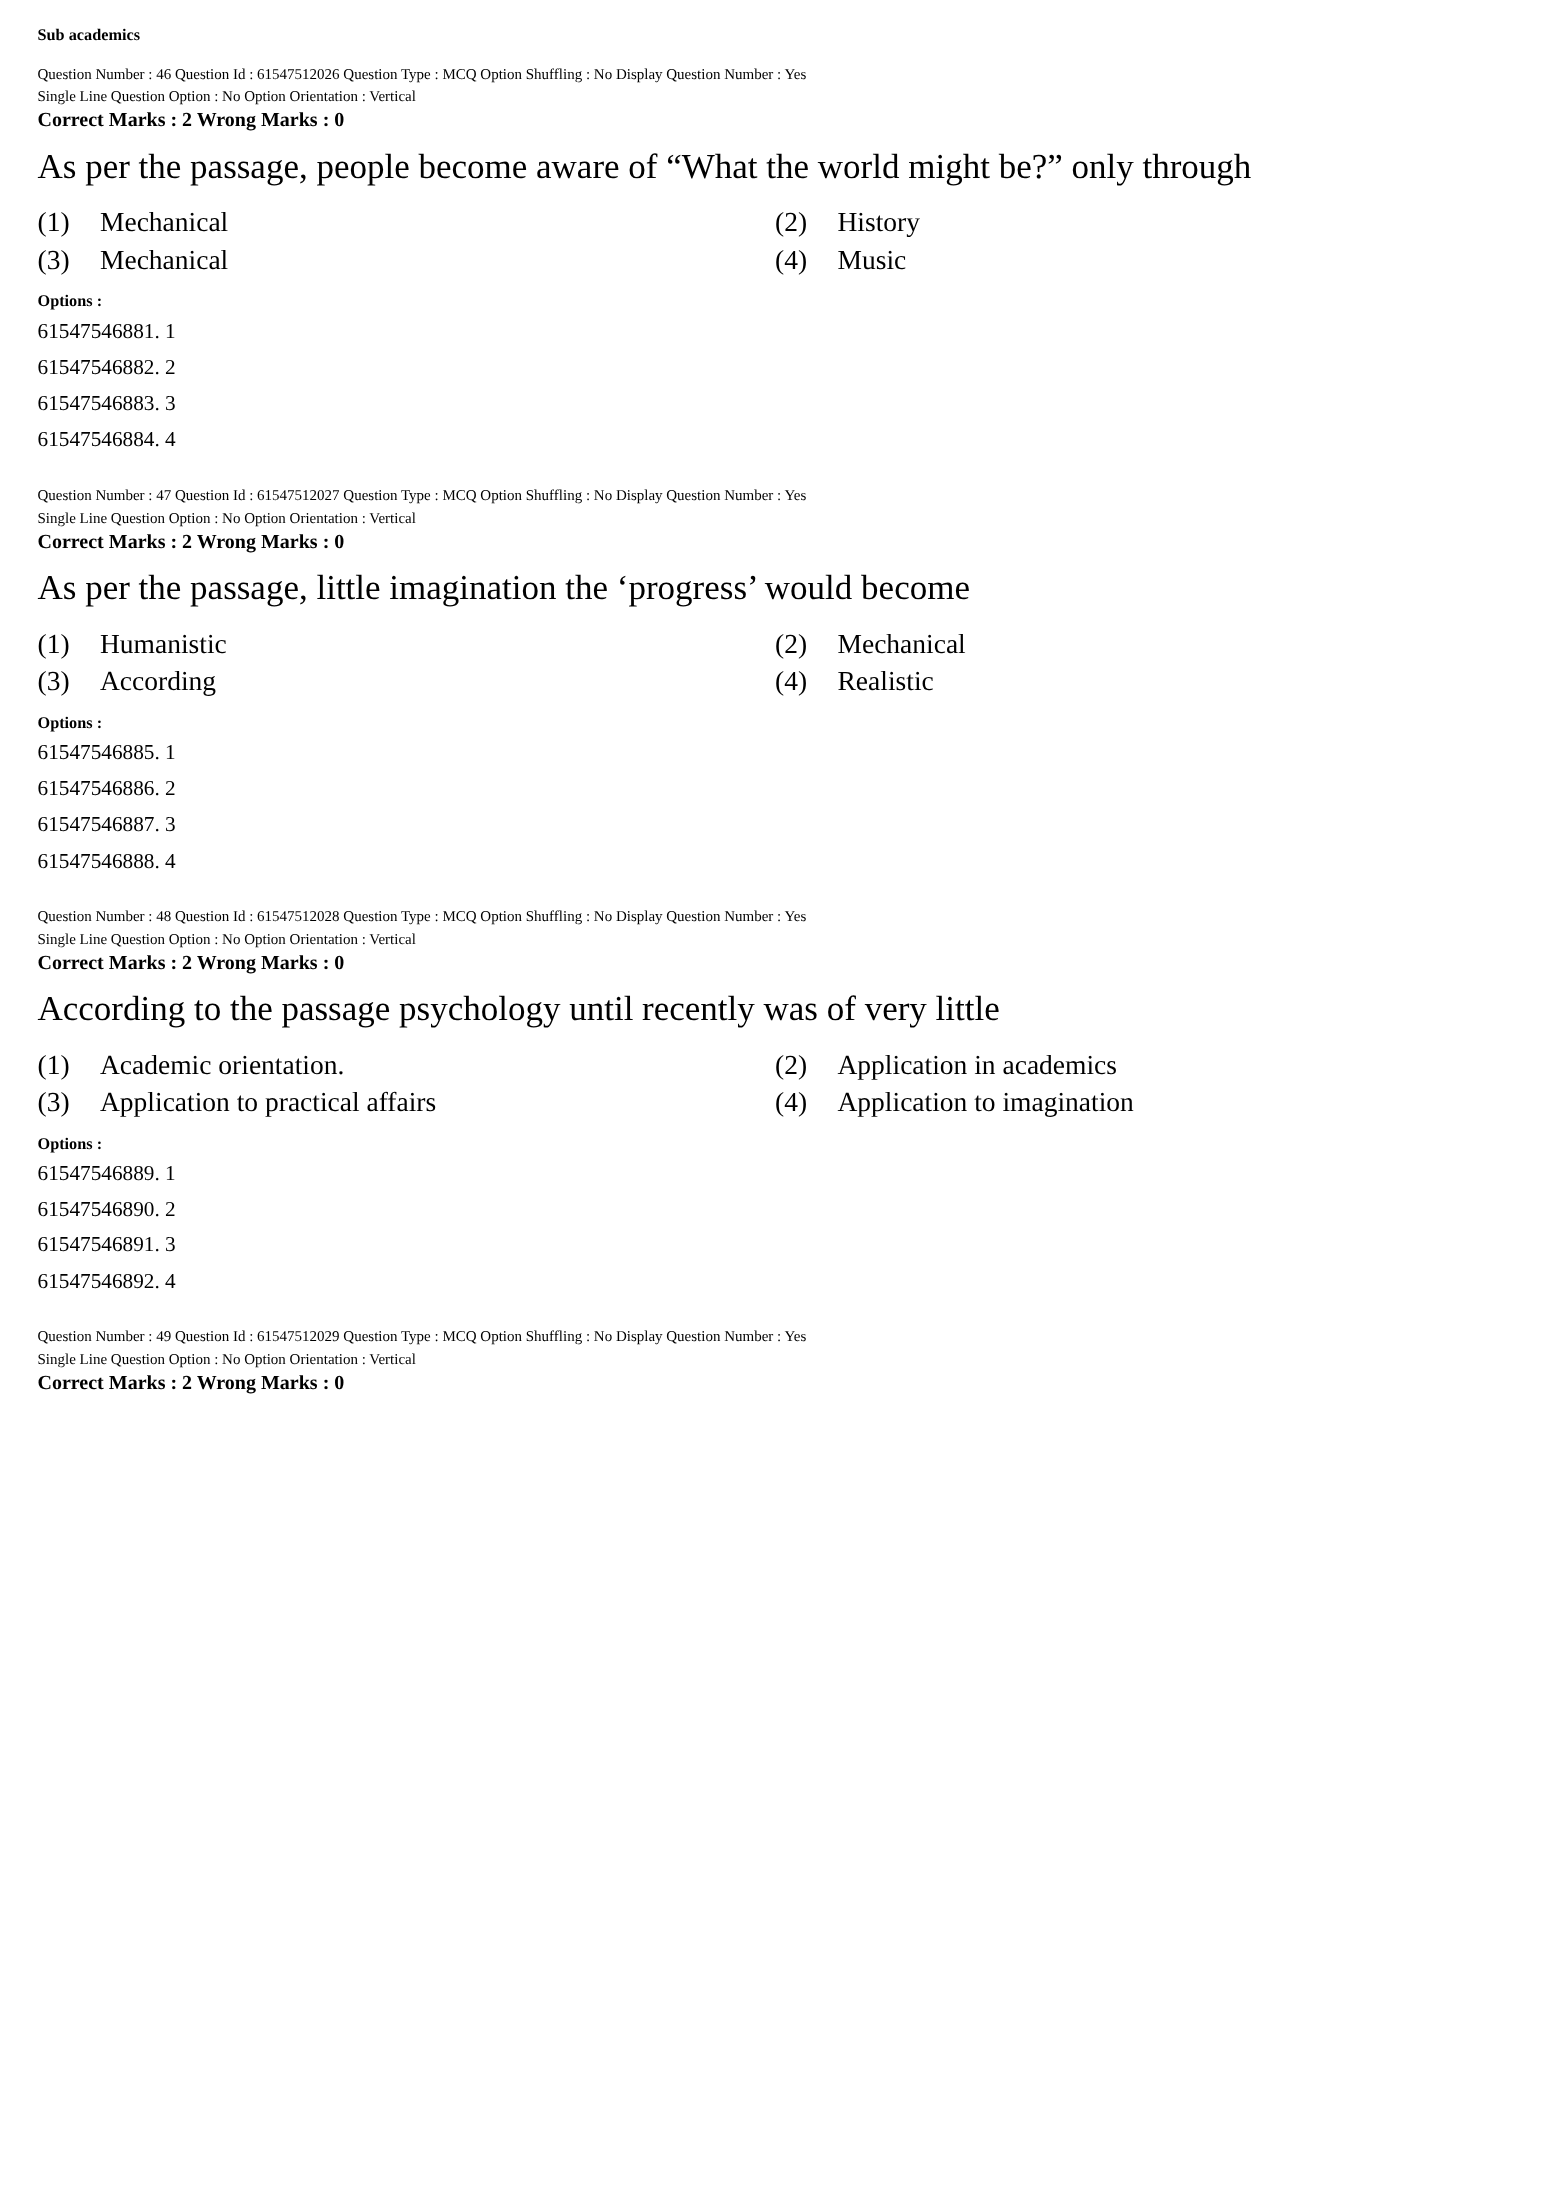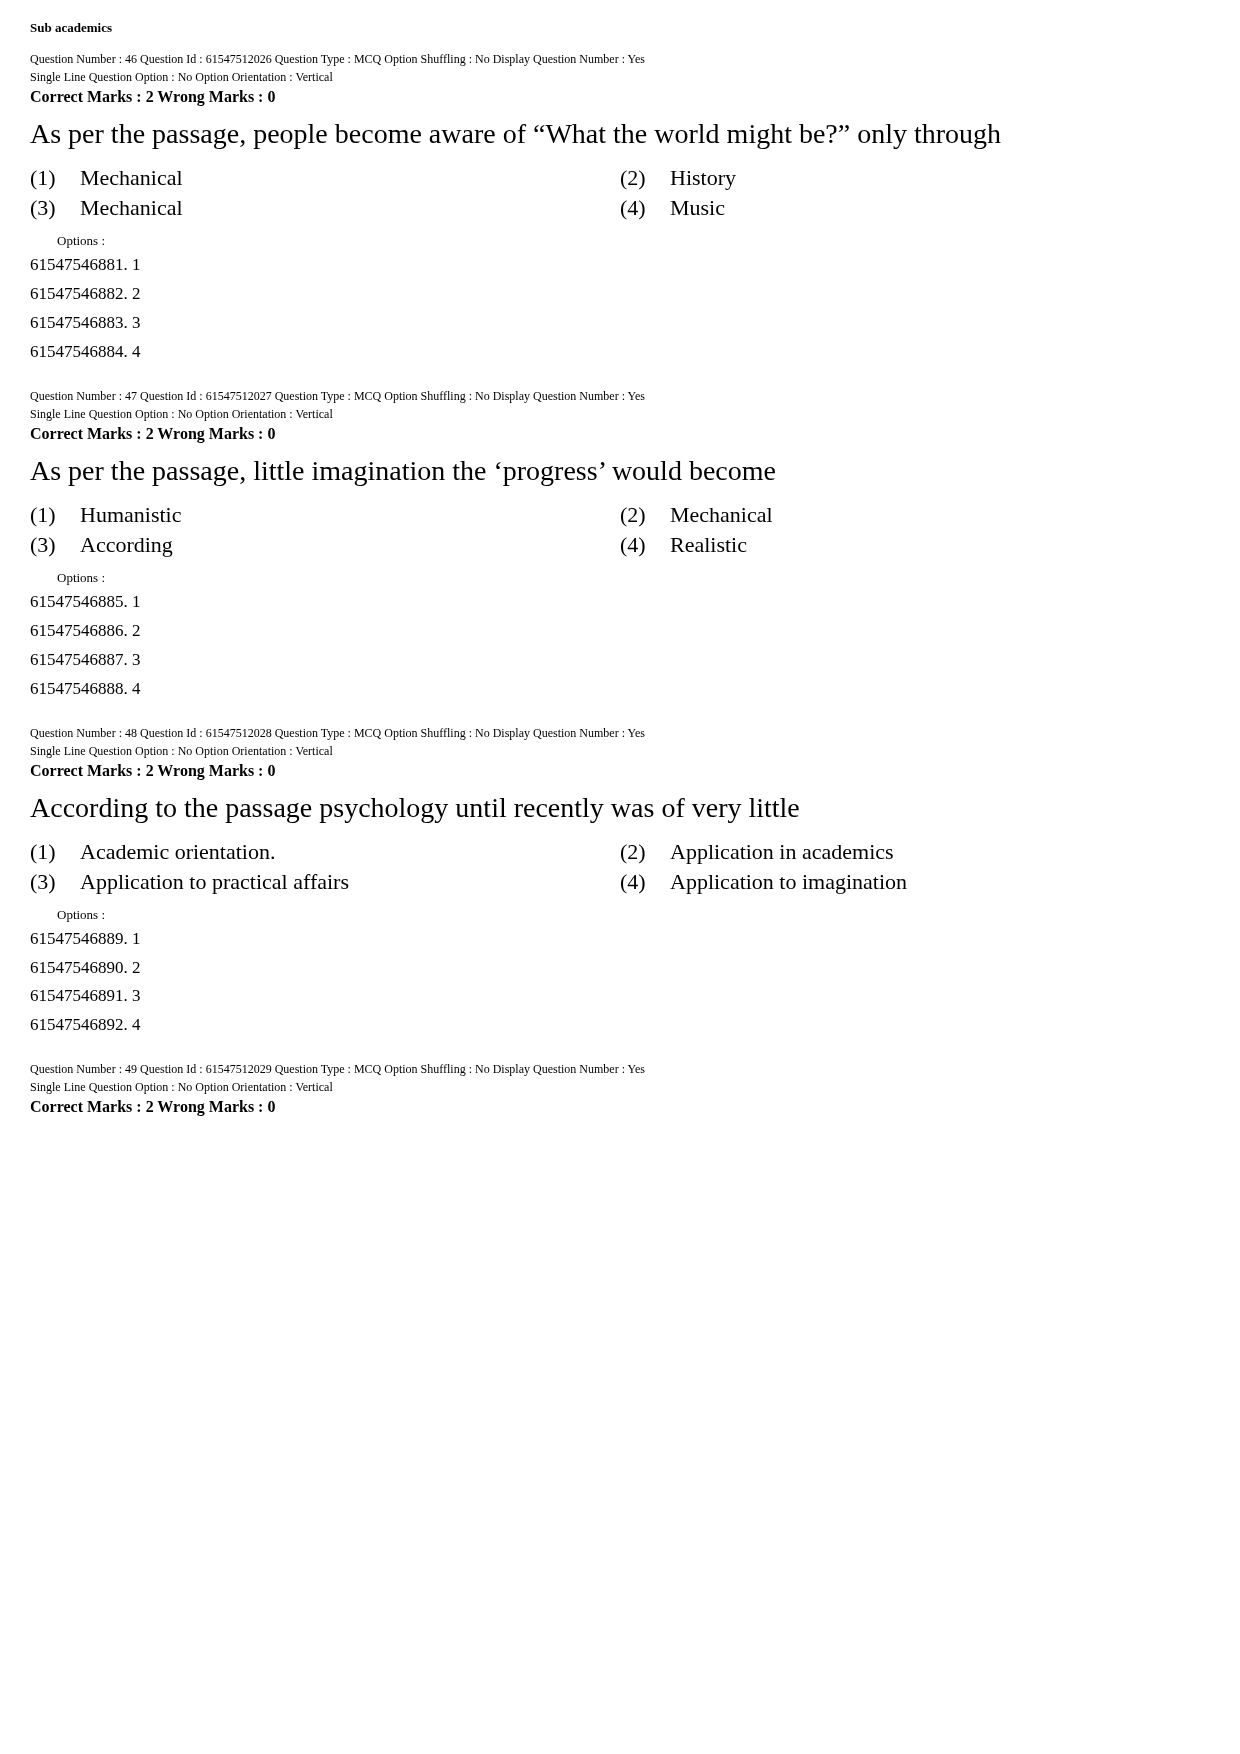--- a/index.html
+++ b/index.html
@@ -57,23 +57,22 @@
       font-size: 22px;
       min-width: 30px;
     }
 
     .option-text {
       font-size: 22px;
     }
 
     .options-label {
       font-size: 13px;
-      font-weight: normal;
+      font-weight: bold;
       margin-bottom: 2px;
-      margin-left: 27px;
     }
 
     .option-ids {
       font-size: 17px;
       line-height: 1.7;
       margin-bottom: 20px;
     }
 
     .question-block {
       margin-bottom: 10px;

